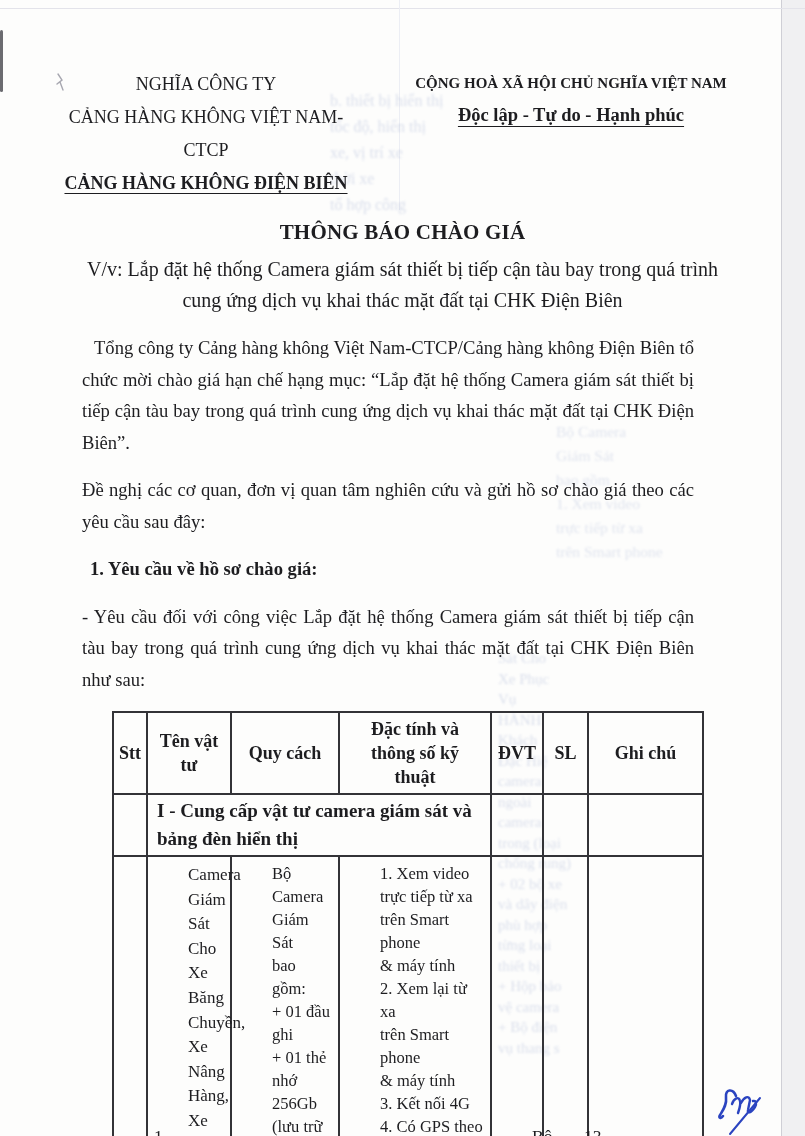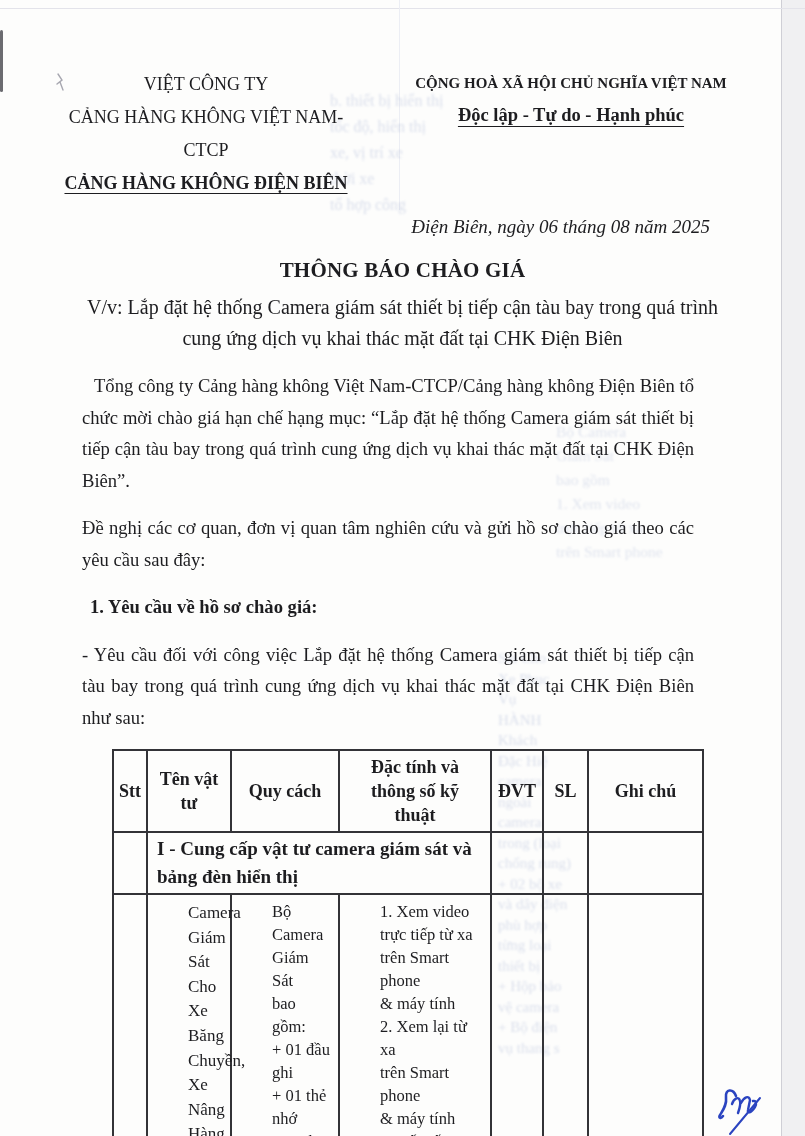--- a/index.html
+++ b/index.html
@@ -103,31 +103,30 @@
 thiết bị
 + Hộp bảo
 vệ camera
 + Bộ điện
 vụ thang s</div>
 
   <div class="content">
 
     <div class="letterhead">
       <div class="lh-left">
-        <div class="l1">VIỆT CÔNG TY</div>
+        <div class="l1">NGHĨA CÔNG TY</div>
         <div class="l2">CẢNG HÀNG KHÔNG VIỆT NAM-CTCP</div>
         <div class="l3">CẢNG HÀNG KHÔNG ĐIỆN BIÊN</div>
       </div>
       <div class="lh-right">
         <div class="n1">CỘNG HOÀ XÃ HỘI CHỦ NGHĨA VIỆT NAM</div>
         <div class="n2">Độc lập - Tự do - Hạnh phúc</div>
       </div>
     </div>
 
-    <div class="dateline">Điện Biên, ngày 06 tháng 08 năm 2025</div>
 
     <h1 class="doc-title">THÔNG BÁO CHÀO GIÁ</h1>
     <div class="subject">V/v: Lắp đặt hệ thống Camera giám sát thiết bị tiếp cận tàu bay trong quá trình cung ứng dịch vụ khai thác mặt đất tại CHK Điện Biên</div>
 
     <div class="body-text">
       <p class="p-indent">Tổng công ty Cảng hàng không Việt Nam-CTCP/Cảng hàng không Điện Biên tổ chức mời chào giá hạn chế hạng mục: “Lắp đặt hệ thống Camera giám sát thiết bị tiếp cận tàu bay trong quá trình cung ứng dịch vụ khai thác mặt đất tại CHK Điện Biên”.</p>
       <p>Đề nghị các cơ quan, đơn vị quan tâm nghiên cứu và gửi hồ sơ chào giá theo các yêu cầu sau đây:</p>
       <p class="sec-heading">1. Yêu cầu về hồ sơ chào giá:</p>
       <p>- Yêu cầu đối với công việc Lắp đặt hệ thống Camera giám sát thiết bị tiếp cận tàu bay trong quá trình cung ứng dịch vụ khai thác mặt đất tại CHK Điện Biên như sau:</p>
     </div>

